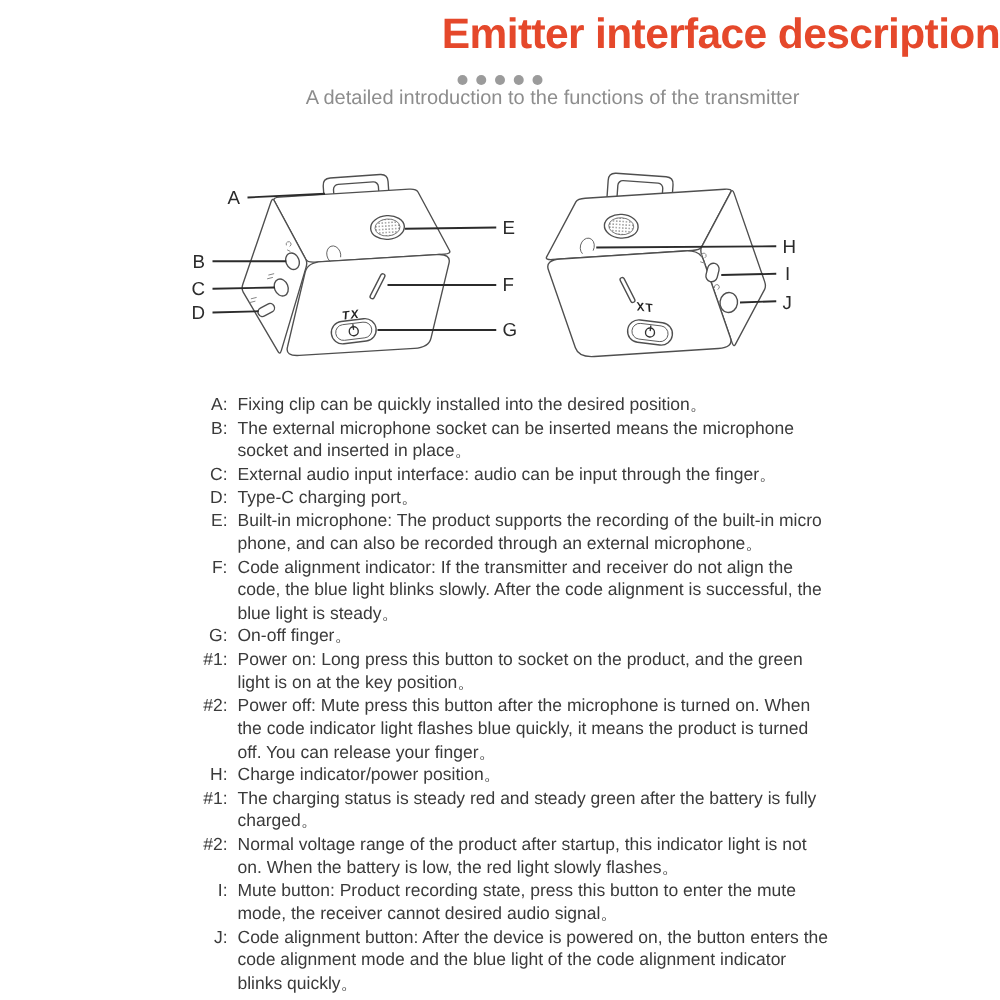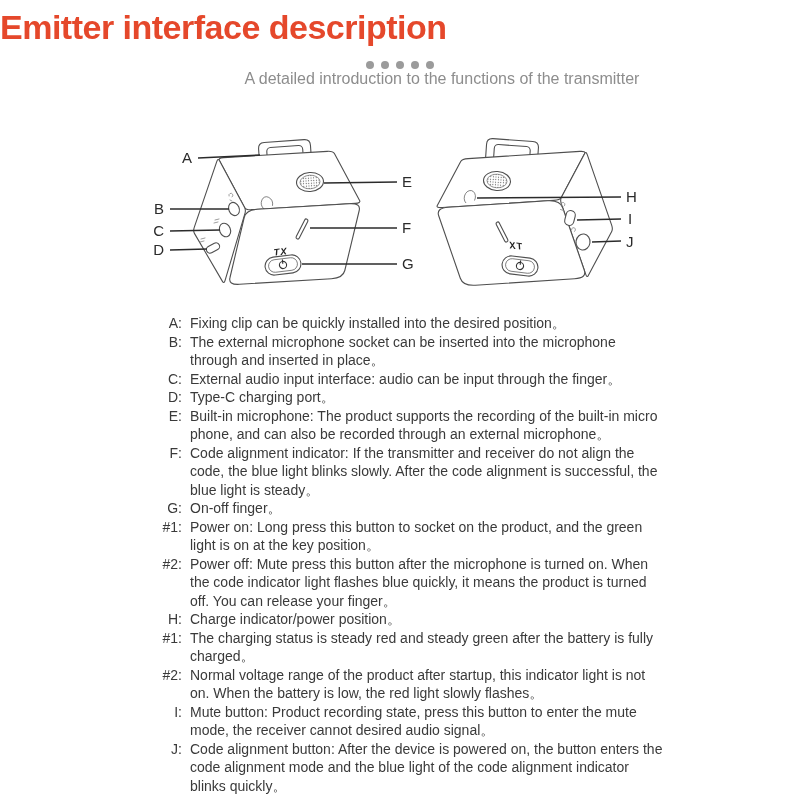--- a/index.html
+++ b/index.html
@@ -3,21 +3,21 @@
 <meta charset="utf-8">
 <style>
   :root{
     --accent:#e5482b; --subtitle-gray:#8d8d8d; --dot-gray:#9b9b9b;
     --body-text:#3a3a3a; --line-art:#4f4f4f;
   }
   *{margin:0;padding:0;box-sizing:border-box;}
   body{background:#fff;}
   .page{position:relative;width:800px;height:800px;background:#fff;overflow:hidden;
         font-family:"Liberation Sans",sans-serif;}
-  .title{position:absolute;top:8px;left:0;width:100%;text-align:left;
+  .title{position:absolute;top:8px;left:0;width:100%;text-align:right;
          font-size:34px;font-weight:bold;letter-spacing:-0.5px;color:var(--accent);}
   .dots{position:absolute;top:60px;left:0;width:100%;text-align:center;line-height:8px;}
   .dot{display:inline-block;width:8px;height:8px;border-radius:50%;
        background:var(--dot-gray);margin:0 3.5px;}
   .subtitle{position:absolute;top:70px;left:0;width:100%;text-align:center;
             font-size:16px;color:var(--subtitle-gray);margin-left:42px;}
   .illu{position:absolute;}
   .illu-left{left:140px;top:135px;}
   .illu-right{left:415px;top:135px;}
   .face{fill:#fff;stroke:var(--line-art);stroke-width:1.1;stroke-linejoin:round;}
@@ -170,21 +170,21 @@
     <text class="callout" x="211" y="112">J</text>
   </svg>
 
   <div class="desc">
     <div class="row">
         <span class="lbl">A:</span>
         <span class="txt">Fixing clip can be quickly installed into the desired position。</span>
       </div>
     <div class="row">
         <span class="lbl">B:</span>
-        <span class="txt">The external microphone socket can be inserted into the microphone through and inserted in place。</span>
+        <span class="txt">The external microphone socket can be inserted means the microphone socket and inserted in place。</span>
       </div>
     <div class="row">
         <span class="lbl">C:</span>
         <span class="txt">External audio input interface: audio can be input through the finger。</span>
       </div>
     <div class="row">
         <span class="lbl">D:</span>
         <span class="txt">Type-C charging port。</span>
       </div>
     <div class="row">

